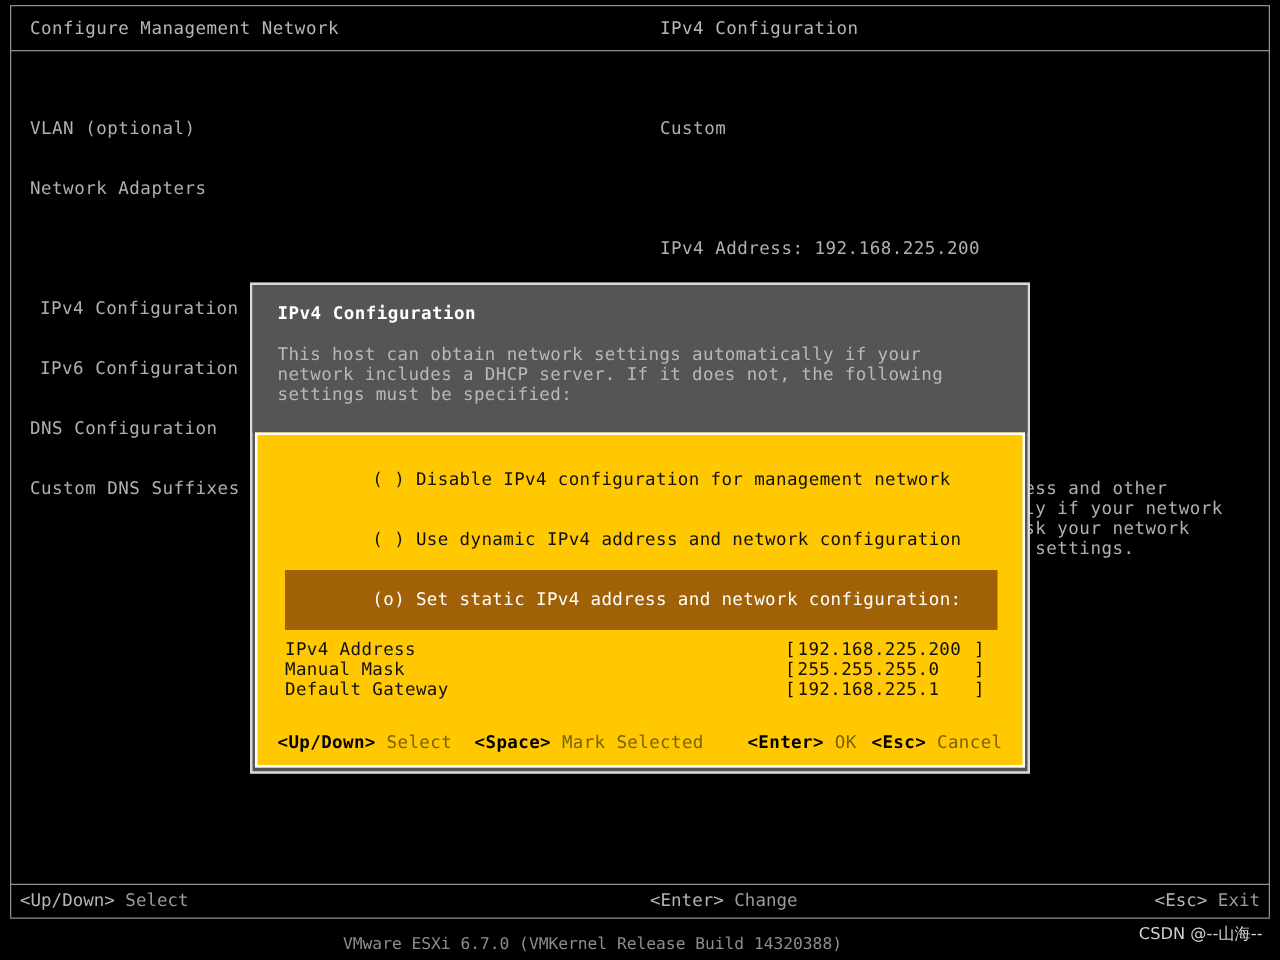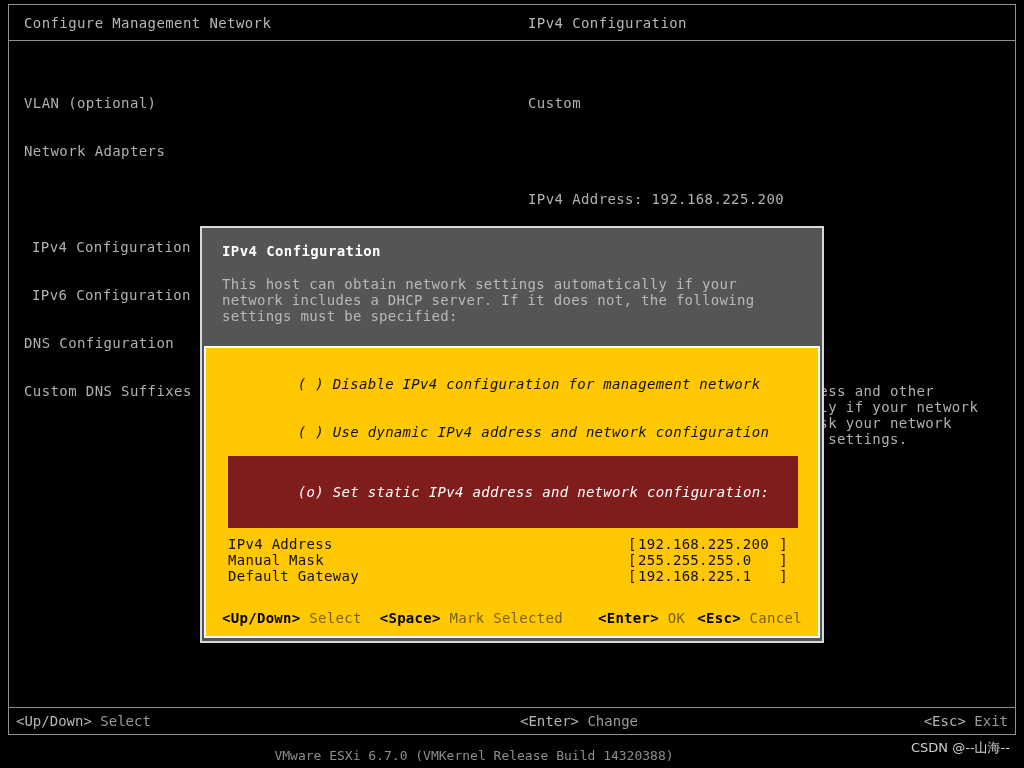--- a/index.html
+++ b/index.html
@@ -147,26 +147,25 @@
     color: #1a1a1a;
   }
 
   .option-row {
     font-size: 14px;
     line-height: 16px;
     letter-spacing: 0.3px;
     white-space: pre;
     padding: 0 22px;
     color: #101010;
-    font-style: italic;
   }
   .option-row.selected {
-    background: #7f1d1d;
+    background: #a16207;
     color: #ffffff;
-    padding: 12px;
+    padding: 0;
     margin: 0 22px;
     width: 570px;
     box-sizing: border-box;
     padding-left: 0;
   }
   .option-row.selected .option-text { padding-left: 0; }
 
   .field-table {
     margin-top: 8px;
     padding: 0 22px;

